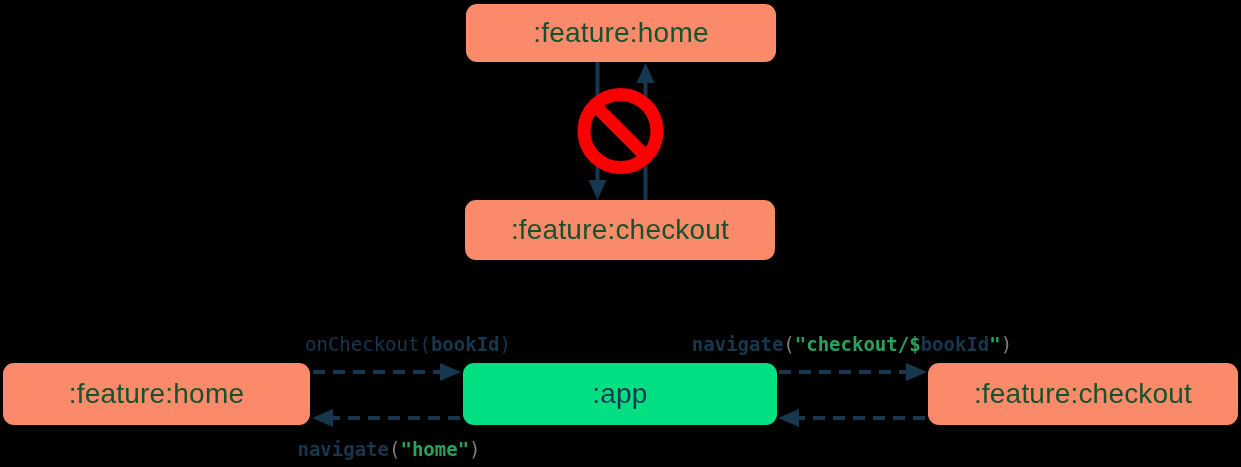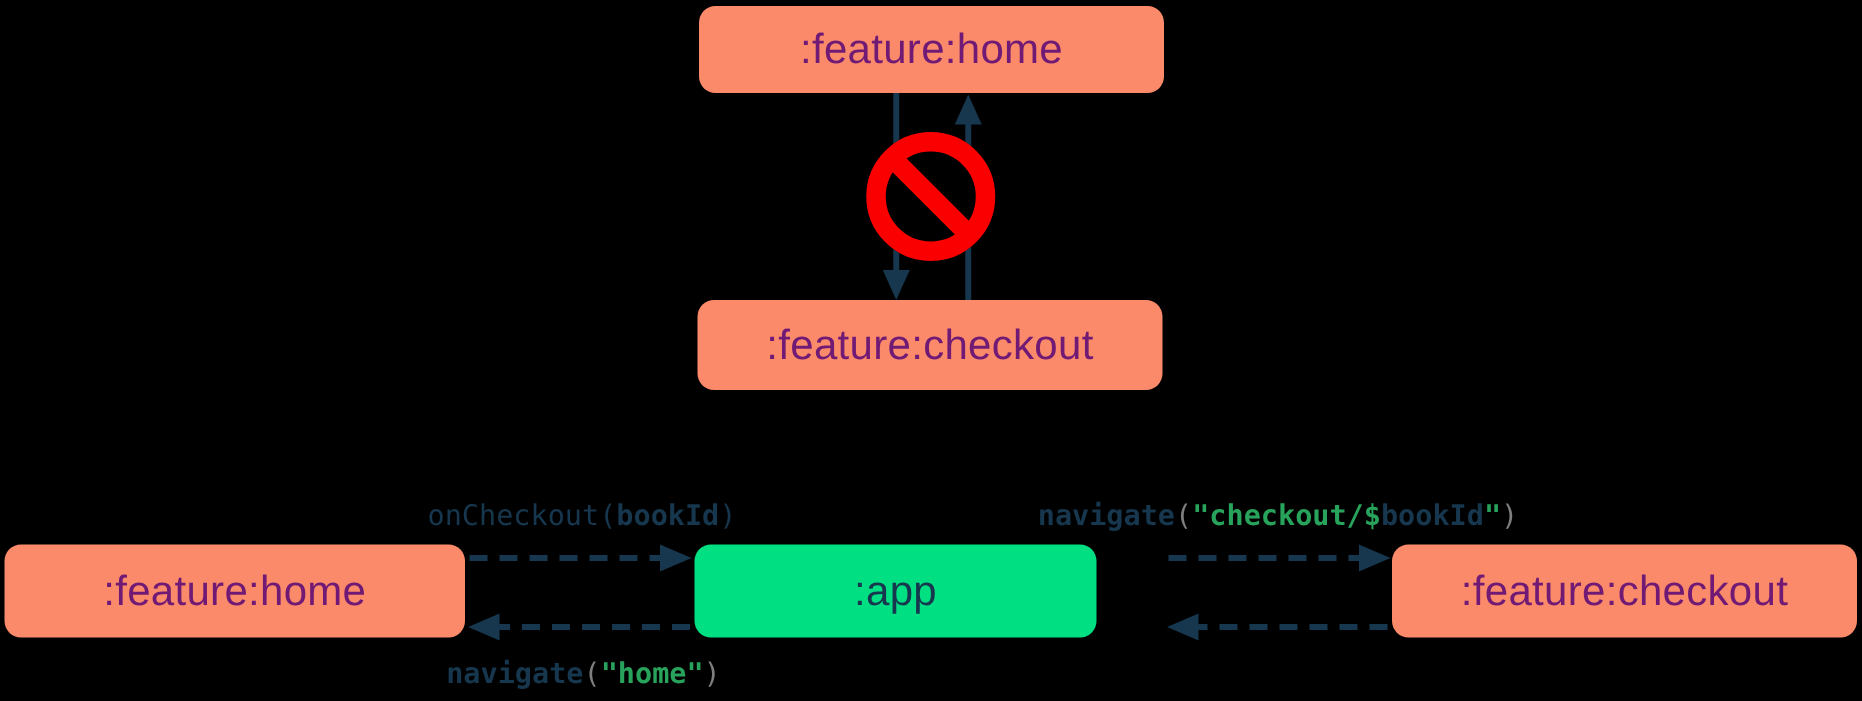--- a/index.html
+++ b/index.html
@@ -29,21 +29,21 @@
     display: flex;
     align-items: center;
     justify-content: center;
     border-radius: 11px;
     font-size: 28px;
     letter-spacing: 0.2px;
     white-space: nowrap;
   }
   .box.feature {
     background: #FA8A6A;
-    color: #701a75;
+    color: #14532d;
   }
   .box.app {
     background: #00DF82;
     color: #16374E;
   }
 
   .code {
     position: absolute;
     transform: translateX(-50%);
     font-family: "DejaVu Sans Mono", monospace;
@@ -103,28 +103,28 @@
   </div>
 
   <div class="box feature" style="left:465px; top:200px; width:310px; height:60px">
     <span>:feature:checkout</span>
   </div>
 
   <div class="box feature" style="left:3px; top:363px; width:307px; height:62px">
     <span>:feature:home</span>
   </div>
 
-  <div class="box app" style="left:463px; top:363px; width:268px; height:62px">
+  <div class="box app" style="left:463px; top:363px; width:314px; height:62px">
     <span>:app</span>
   </div>
 
   <div class="box feature" style="left:928px; top:363px; width:310px; height:62px">
     <span>:feature:checkout</span>
   </div>
 
-  <div class="code" style="left:388px; top:331px"><span class="navy thin">onCheckout</span><span class="navy thin">(</span><span class="navy heavy">bookId</span><span class="navy thin">)</span></div>
+  <div class="code" style="left:408px; top:331px"><span class="navy thin">onCheckout</span><span class="navy thin">(</span><span class="navy heavy">bookId</span><span class="navy thin">)</span></div>
 
   <div class="code" style="left:852px; top:331px"><span class="navy">navigate</span><span class="gray">(</span><span class="green">"checkout/$</span><span class="navy heavy">bookId</span><span class="green">"</span><span class="gray">)</span></div>
 
   <div class="code" style="left:389px; top:436px"><span class="navy">navigate</span><span class="gray">(</span><span class="green">"home"</span><span class="gray">)</span></div>
 
 
 </div>
 
 </body></html>

